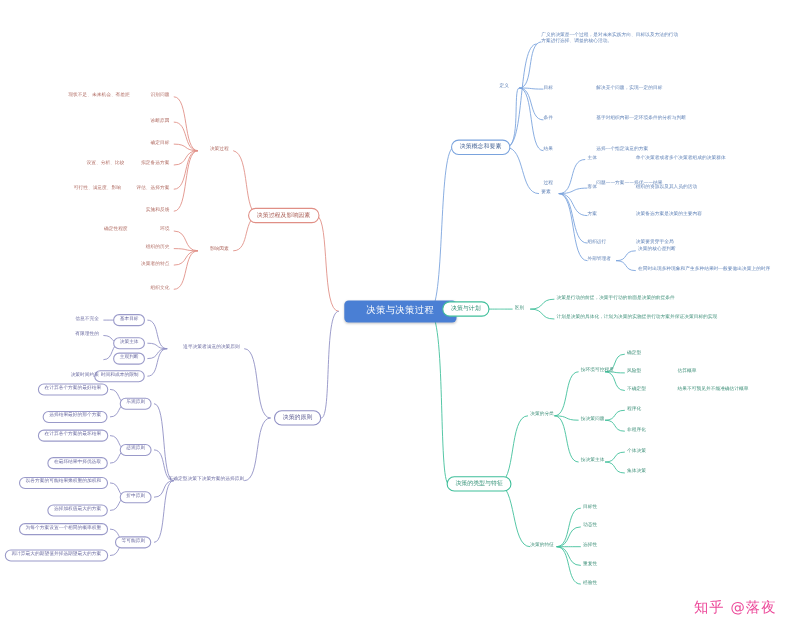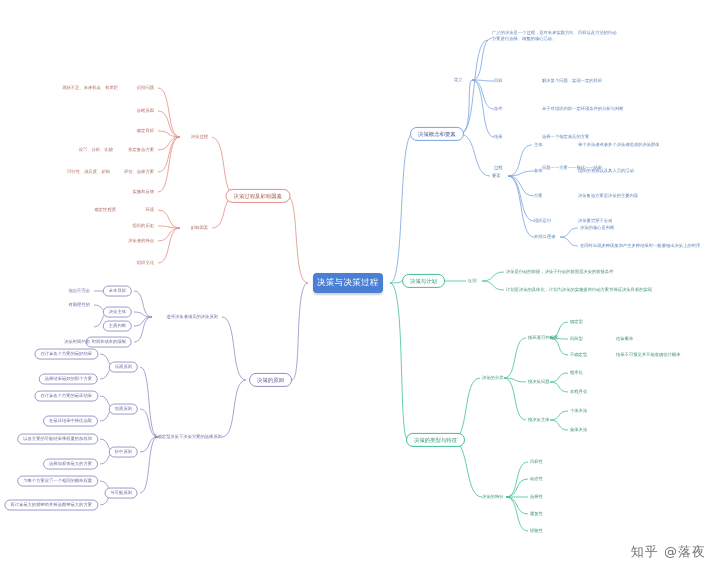--- a/index.html
+++ b/index.html
@@ -4,21 +4,21 @@
 <style>
   html,body{margin:0;padding:0;background:#ffffff;}
   body{width:720px;height:575px;position:relative;overflow:hidden;
        font-family:"DejaVu Sans","Liberation Sans",sans-serif;}
   #canvas{position:absolute;inset:0;width:720px;height:575px;}
   svg.links{position:absolute;left:0;top:0;width:720px;height:575px;pointer-events:none;}
   .node{position:absolute;transform:translateY(-50%);
         white-space:nowrap;box-sizing:border-box;line-height:1.15;}
   
   .root{background:#4a7fd4;color:#ffffff;border-radius:4px;
-        padding:5px 4px;font-size:8.5px;letter-spacing:.3px;
+        padding:5px 20px;font-size:8.5px;letter-spacing:.3px;
         box-shadow:0 1px 2px rgba(0,0,0,.18);}
   
   .lvl1{border-radius:9px;padding:3px 7px;font-size:5.4px;background:#ffffff;}
   .lvl1.blue{border:.8px solid #7aa3dd;color:#3f5f93;}
   .lvl1.green{border:.8px solid #3fbf9a;color:#2e8f73;}
   .lvl1.red{border:.8px solid #e08f86;color:#a85b52;}
   .lvl1.purple{border:.8px solid #8f8fc4;color:#56568f;}
   
   .leaf{font-size:4.3px;padding:1px 2px;}
   .leaf.blue{color:#5c7fb5;}
@@ -26,21 +26,21 @@
   .leaf.red{color:#b06b62;}
   .leaf.purple{color:#6a6aa0;}
   .leaf.wrap{white-space:normal;line-height:1.5;}
   .right{text-align:left;}
   .left{text-align:right;transform:translate(-100%,-50%);}
   
   .pill{border:.7px solid #9a9ac9;border-radius:7px;padding:2px 5px;
         font-size:4.3px;color:#6a6aa0;background:#fff;}
   .pill.left{transform:translate(-100%,-50%);}
   #watermark{position:absolute;right:14px;bottom:14px;font-size:13px;
-             color:#737373;letter-spacing:1px;}
+             color:#ec4899;letter-spacing:1px;}
 </style>
 </head>
 <body>
 
 <div id="canvas">
 
 <svg class="links" viewBox="0 0 720 575">
   <g fill="none" stroke-width="0.8">
 
     <g stroke="#7aa3dd">

